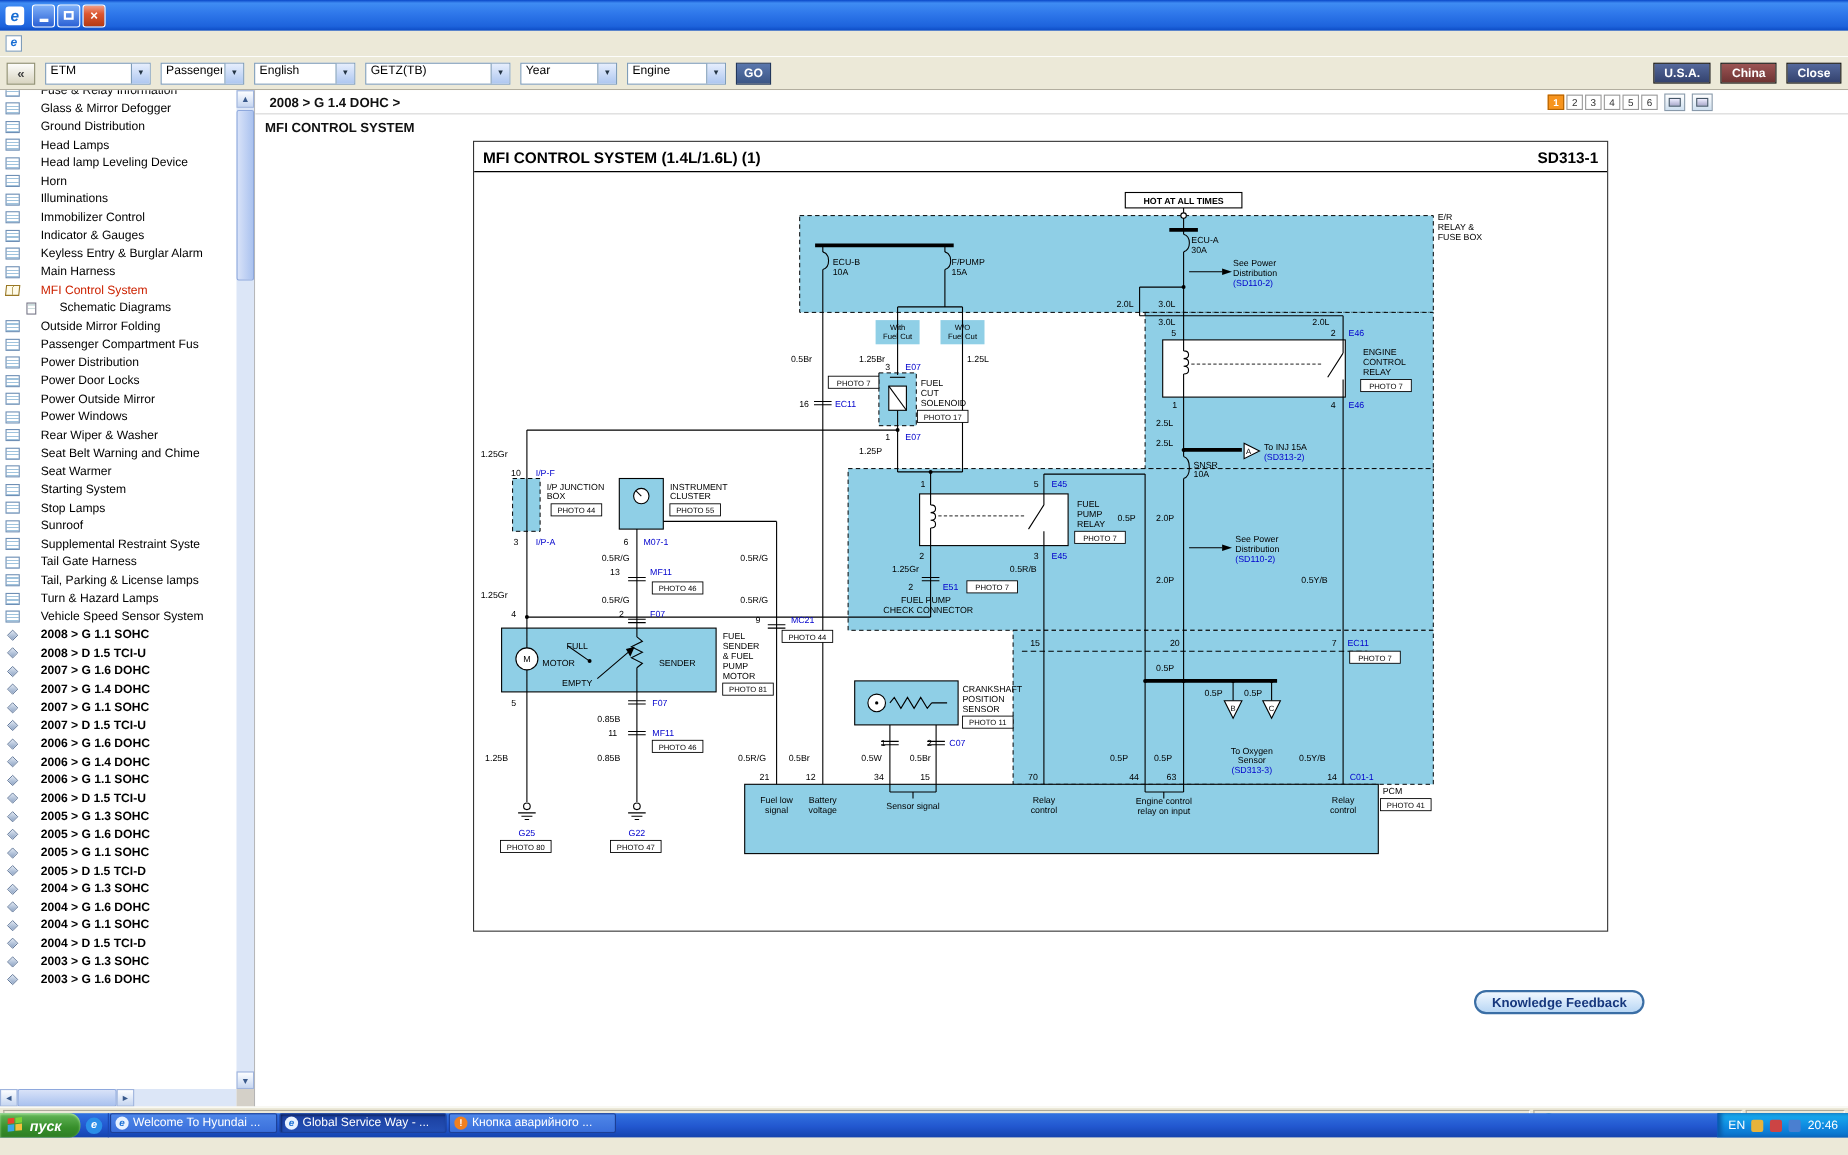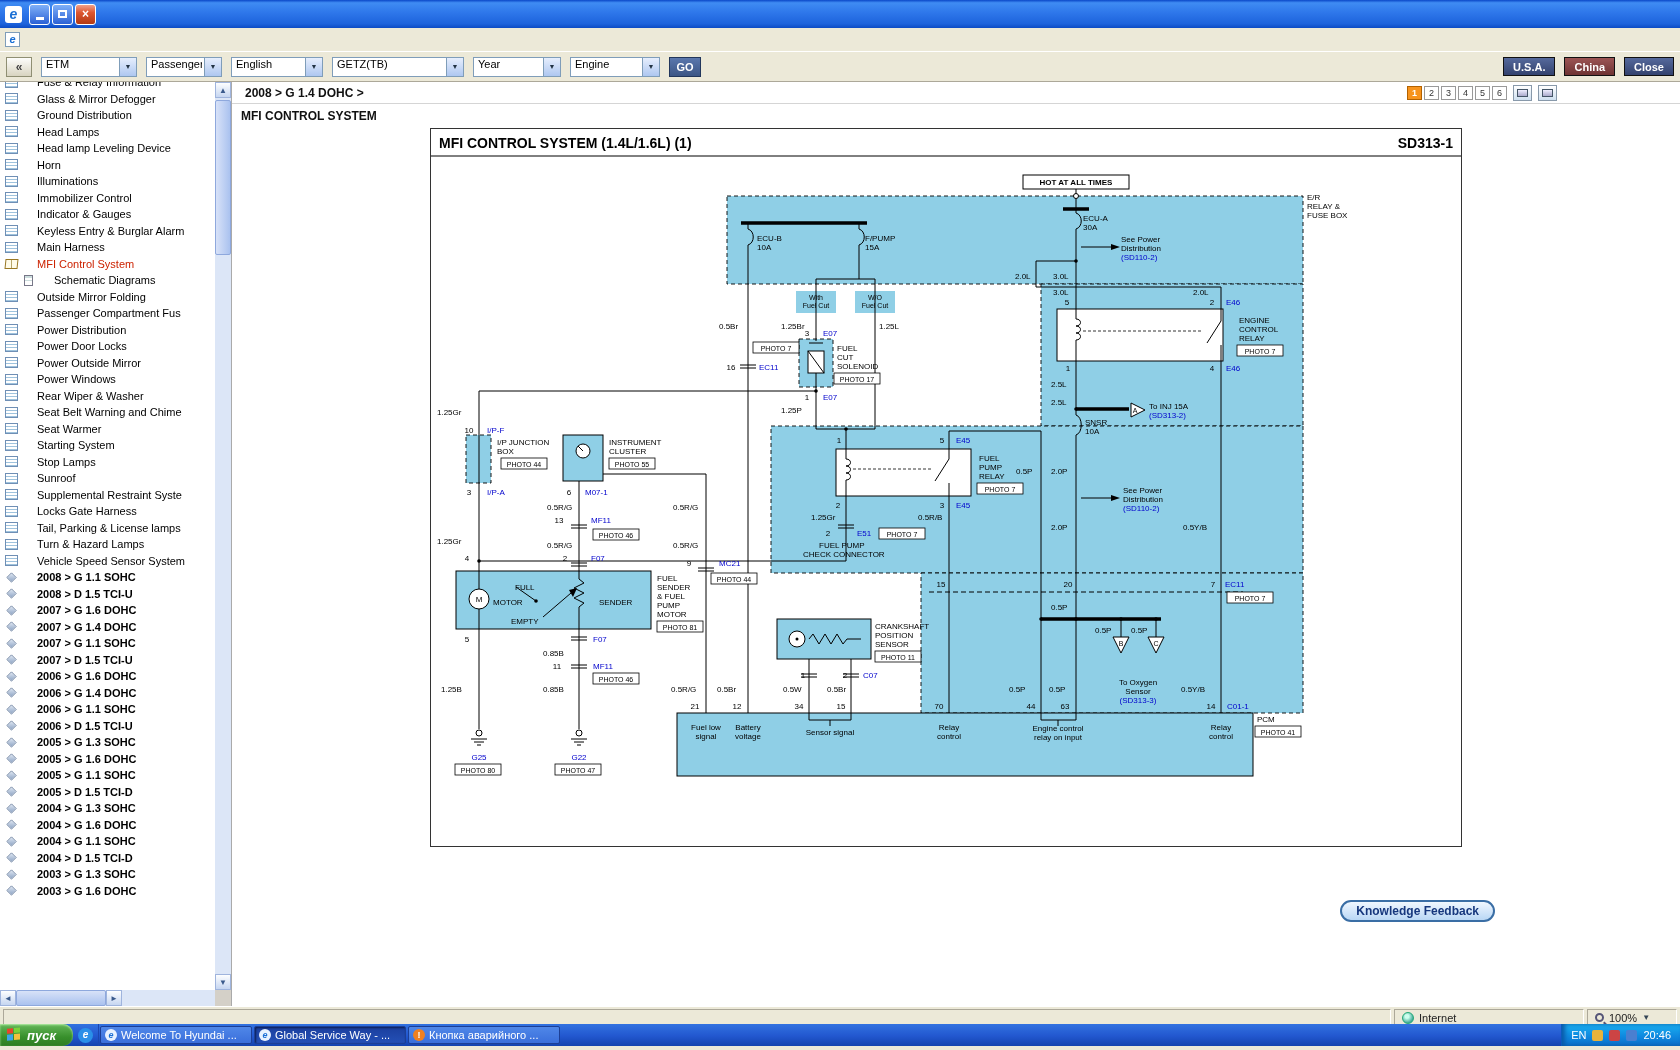--- a/index.html
+++ b/index.html
@@ -69,21 +69,21 @@
 
 .statusbar{position:absolute;left:0;right:0;top:1006px;height:22px;background:#ece9d8;border-top:1px solid #fff;display:flex;align-items:center;padding:2px 3px;gap:3px;font-size:11px;color:#222}
 .spanel{height:17px;border:1px solid;border-color:#aca899 #fff #fff #aca899;display:flex;align-items:center;padding:0 7px;gap:5px}
 .spanel.grow{flex:1}
 .globe{width:12px;height:12px;border-radius:50%;border:1px solid #2a7;background:radial-gradient(circle at 40% 35%,#cfe 20%,#4a9 70%)}
 .mag{width:9px;height:9px;border:2px solid #557;border-radius:50%;position:relative}
 .mag:after{content:"";position:absolute;width:5px;height:2px;background:#557;transform:rotate(45deg);left:6px;top:8px}
 .caret{font-size:8px;color:#345}
 
 
-.taskbar{position:absolute;left:0;right:0;bottom:4px;height:22px;background:linear-gradient(#3272e0,#2257cf 55%,#1443ae);display:flex;align-items:center}
+.taskbar{position:absolute;left:0;right:0;bottom:16px;height:22px;background:linear-gradient(#3272e0,#2257cf 55%,#1443ae);display:flex;align-items:flex-start}
 .startbtn{height:22px;padding:0 17px 0 7px;background:linear-gradient(#65b75a,#378f2b 60%,#2d7d23);border-radius:0 10px 10px 0;color:#fff;font-weight:bold;font-style:italic;font-size:13px;display:flex;align-items:center;gap:5px;box-shadow:inset 0 1px 2px #b8eea8;cursor:pointer}
 .winflag{width:15px;height:14px;display:grid;grid-template-columns:6px 6px;grid-template-rows:5px 6px;gap:1px;transform:skewY(-6deg)}
 .winflag i:nth-child(1){background:#e8442c}.winflag i:nth-child(2){background:#7bd338}
 .winflag i:nth-child(3){background:#3ba6e8}.winflag i:nth-child(4){background:#f5c13d}
 .quick{display:flex;align-items:center;padding:0 5px;gap:4px;border-right:1px solid #1b47b0;height:100%}
 .qico{width:15px;height:15px;border-radius:50%;background:#2a8fe8;color:#fff;font-size:10px;font-weight:bold;font-style:italic;text-align:center;line-height:14px;cursor:pointer}
 .taskbtn{width:152px;height:18px;margin:0 1px;background:linear-gradient(#4f87e8,#3a6fdb);border:1px solid #1c3f96;border-radius:2px;display:flex;align-items:center;gap:4px;padding:0 4px;color:#fff;font-size:11px;white-space:nowrap;overflow:hidden;cursor:pointer}
 .taskbtn.active{background:linear-gradient(#1b3f9e,#2450b6);box-shadow:inset 1px 1px 2px #0a1e55}
 .tbi{width:12px;height:12px;border-radius:50%;flex:0 0 auto;font-size:9px;font-weight:bold;font-style:italic;text-align:center;line-height:12px}
 .tbi-ie{background:#e8f2ff;color:#1a6fd4}
@@ -270,21 +270,21 @@
             <div class="titem ">
               <span class="ticon i-sys"></span>
               <span class="tlabel">Sunroof</span>
             </div>
             <div class="titem ">
               <span class="ticon i-sys"></span>
               <span class="tlabel">Supplemental Restraint Syste</span>
             </div>
             <div class="titem ">
               <span class="ticon i-sys"></span>
-              <span class="tlabel">Locks Gate Harness</span>
+              <span class="tlabel">Tail Gate Harness</span>
             </div>
             <div class="titem ">
               <span class="ticon i-sys"></span>
               <span class="tlabel">Tail, Parking &amp; License lamps</span>
             </div>
             <div class="titem ">
               <span class="ticon i-sys"></span>
               <span class="tlabel">Turn &amp; Hazard Lamps</span>
             </div>
             <div class="titem ">

